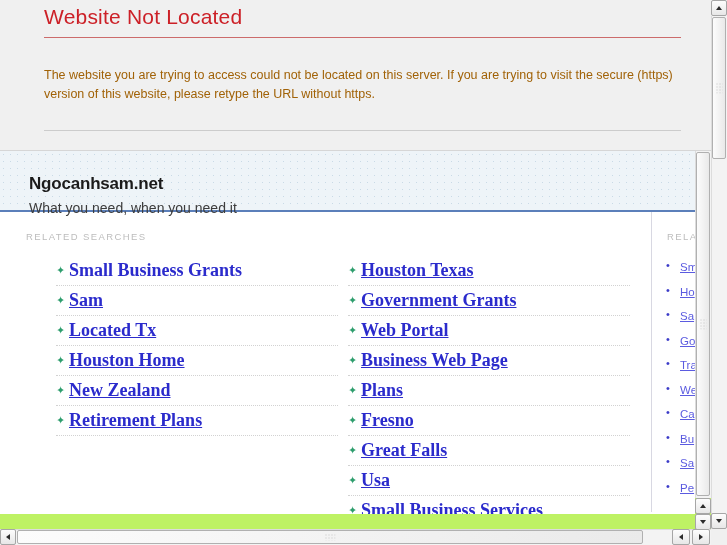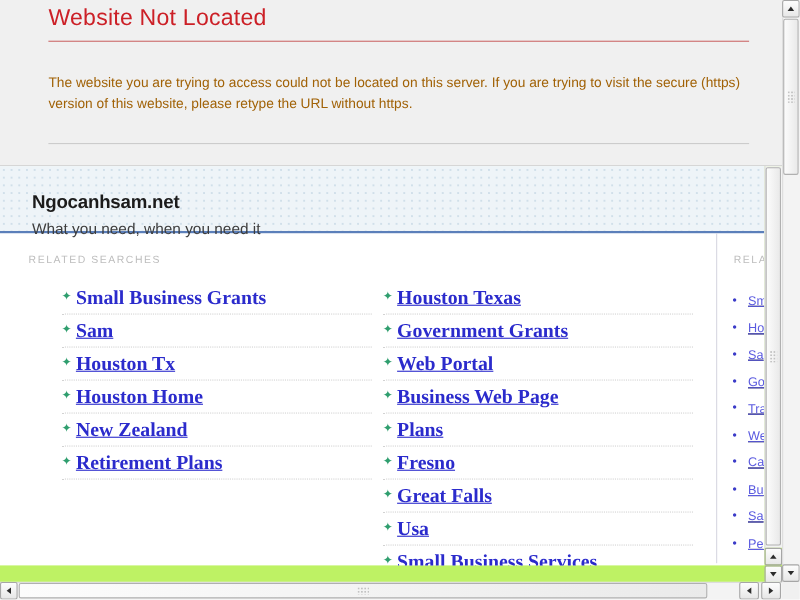--- a/index.html
+++ b/index.html
@@ -184,24 +184,23 @@
 
   .side-list {
     position: absolute;
     left: 0;
     top: 44px;
     width: 42px;
   }
   .side-row {
     position: relative;
     height: 24.5px;
-    line-height: 34px;
+    line-height: 19px;
     white-space: nowrap;
     overflow: hidden;
-    text-decoration: underline;
   }
   .side-row .dot-icon {
     display: inline-block;
     width: 14px;
     padding-left: 13px;
     color: #3b3bc8;
     font-size: 11px;
     vertical-align: top;
   }
   .side-row a {
@@ -305,21 +304,21 @@
     <div id="parked-content">
 
       <div id="main-column">
         <div class="section-label">RELATED SEARCHES</div>
 
         <div class="link-cols">
 
           <div class="link-col col-a">
             <div class="link-row"><span class="star-icon">✦</span><a href="#" class="nohover" style="text-decoration: none;">Small Business Grants</a></div>
             <div class="link-row"><span class="star-icon">✦</span><a href="#">Sam</a></div>
-            <div class="link-row"><span class="star-icon">✦</span><a href="#">Houston Tx</a></div>
+            <div class="link-row"><span class="star-icon">✦</span><a href="#">Located Tx</a></div>
             <div class="link-row"><span class="star-icon">✦</span><a href="#">Houston Home</a></div>
             <div class="link-row"><span class="star-icon">✦</span><a href="#">New Zealand</a></div>
             <div class="link-row"><span class="star-icon">✦</span><a href="#">Retirement Plans</a></div>
           </div>
 
           <div class="link-col col-b">
             <div class="link-row"><span class="star-icon">✦</span><a href="#">Houston Texas</a></div>
             <div class="link-row"><span class="star-icon">✦</span><a href="#">Government Grants</a></div>
             <div class="link-row"><span class="star-icon">✦</span><a href="#">Web Portal</a></div>
             <div class="link-row"><span class="star-icon">✦</span><a href="#">Business Web Page</a></div>

